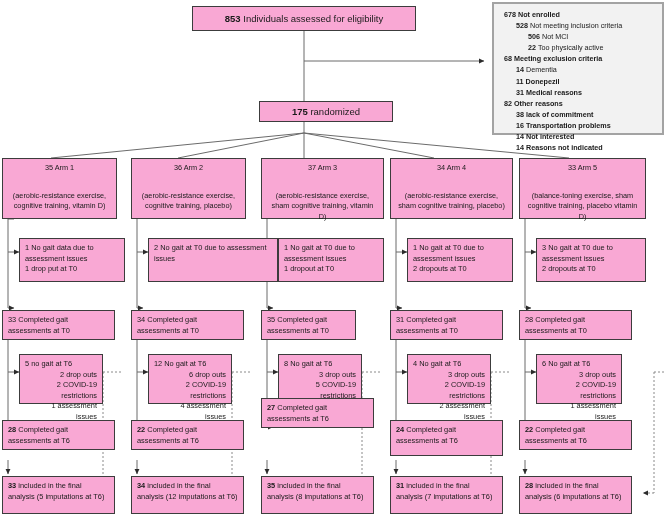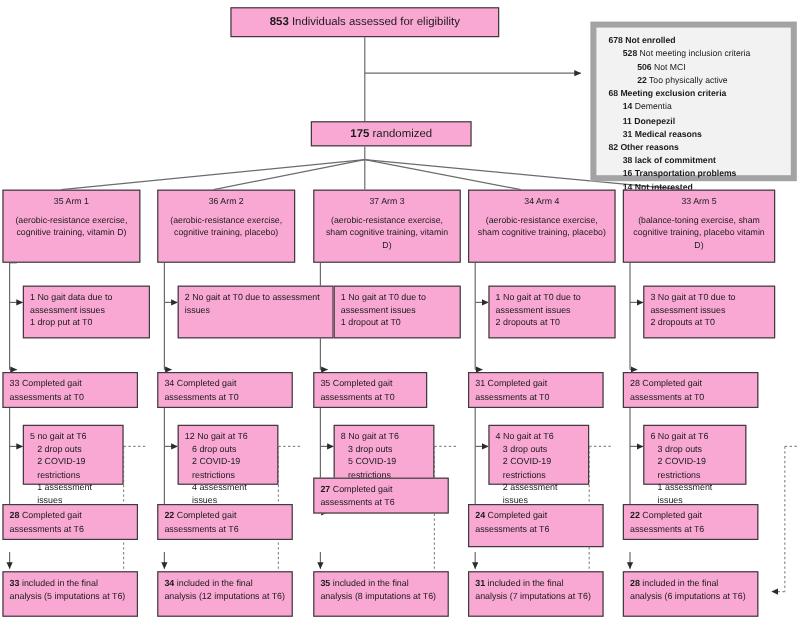--- a/index.html
+++ b/index.html
@@ -34,38 +34,38 @@
   .b { font-weight: bold; }
   .title-box {
     font-size: 9.5px;
     line-height: 13px;
     display: flex;
     align-items: center;
     justify-content: center;
     padding: 0;
   }
   .arm-box { font-size: 7.3px; line-height: 10.2px; }
-  .arm-head { margin-bottom: 6px; }
+  .arm-head { margin-bottom: 18px; }
   .arm-desc { }
   .excl-box {
     position: absolute;
-    left: 492px; top: 18px;
+    left: 492px; top: 2px;
     width: 172px; height: 133px;
     box-sizing: border-box;
-    border: 5px solid #a3a3a3;
+    border: 2px solid #a3a3a3;
     background: #f2f2f2;
     font-size: 7.2px;
     line-height: 11.1px;
     padding: 5px 4px 4px 4px;
     z-index: 3;
   }
   .excl-l0 { padding-left: 6px; }
   .excl-l1 { padding-left: 18px; }
   .excl-l2 { padding-left: 30px; }
-  .sub { padding-left: 6px; }
+  .sub { padding-left: 6px; text-align: right; }
   svg.lines {
     position: absolute;
     left: 0; top: 0;
     width: 666px; height: 517px;
     z-index: 1;
   }
 </style>
 </head>
 <body>
 

